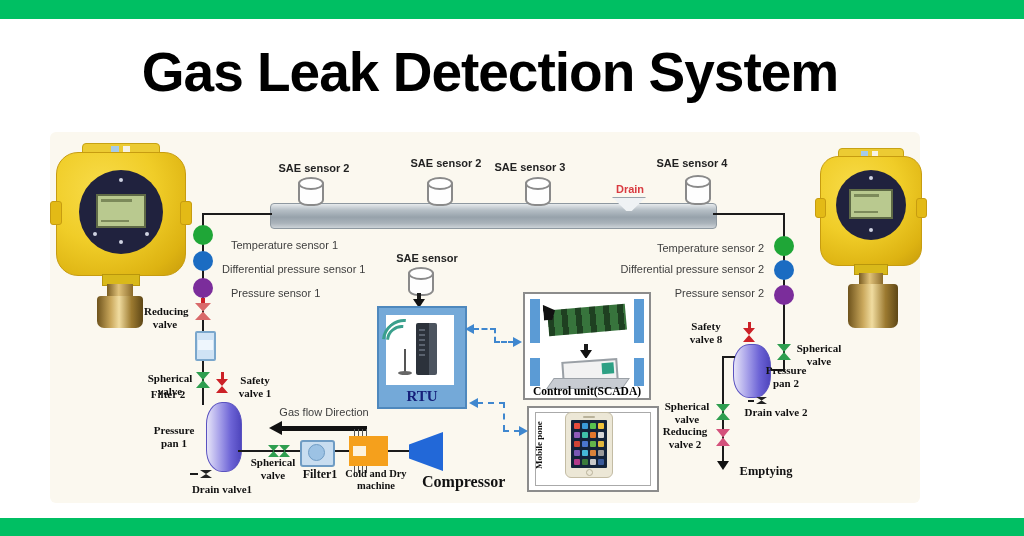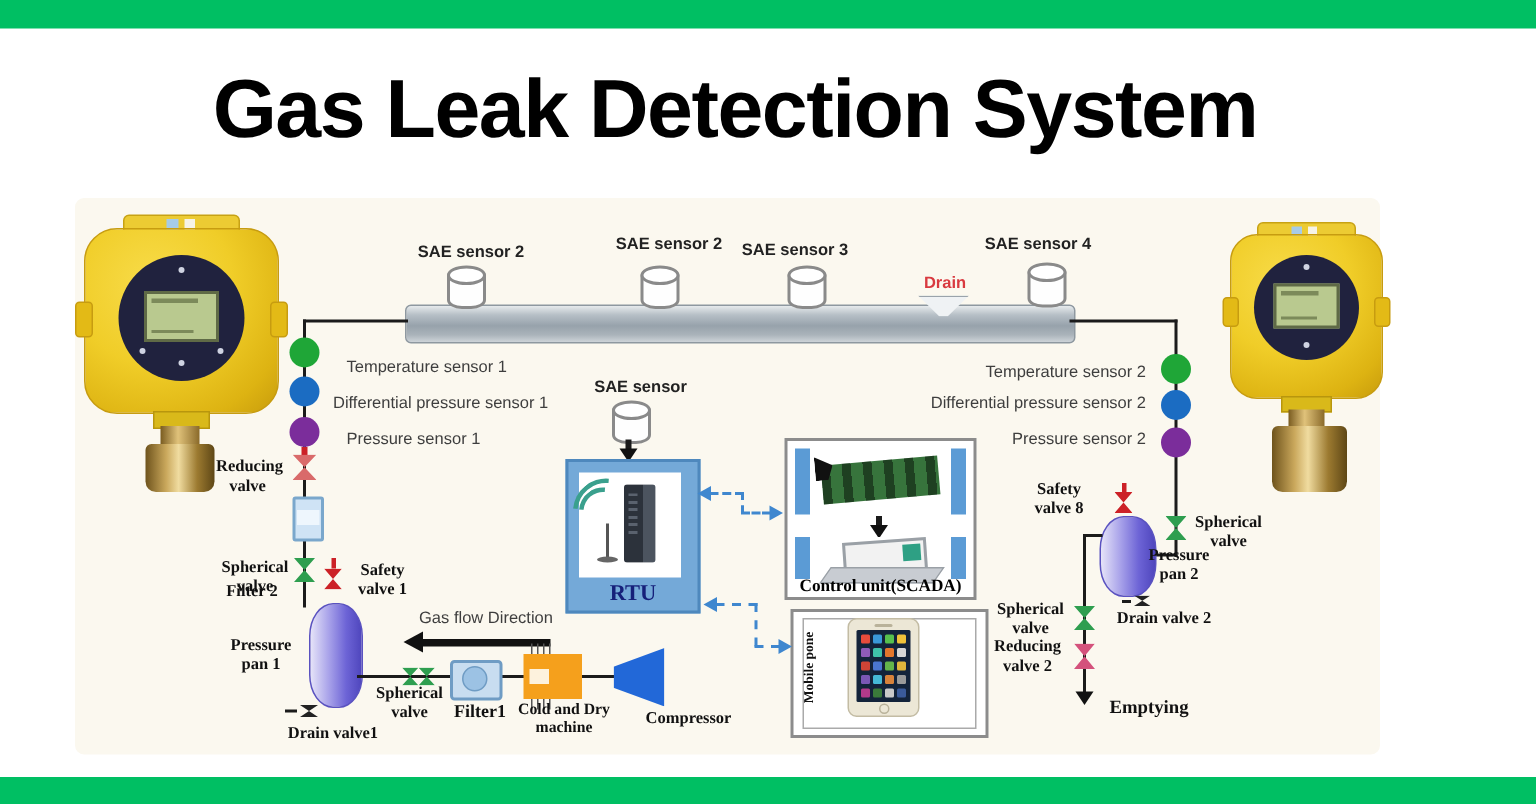--- a/index.html
+++ b/index.html
@@ -277,21 +277,21 @@
   <div class="lbl-serif" style="left:300px;top:468px;width:40px;font-size:12px;">Filter1</div>
 
   <div class="hatch" style="left:354px;top:429px;height:44px;"></div>
   <div class="hatch" style="left:358px;top:429px;height:44px;"></div>
   <div class="hatch" style="left:362px;top:429px;height:44px;"></div>
   <div class="hatch" style="left:366px;top:429px;height:44px;"></div>
   <div class="colddry"></div>
   <div class="lbl-serif" style="left:340px;top:468px;width:72px;font-size:10.5px;">Cold and Dry machine</div>
 
   <div class="compressor"></div>
-  <div class="lbl-serif" style="left:422px;top:473px;width:74px;font-size:11px;">Compressor</div>
+  <div class="lbl-serif" style="left:422px;top:473px;width:74px;font-size:16px;">Compressor</div>
 
   <div class="lbl-sae" style="left:393px;top:252px;width:68px;">SAE sensor</div>
   <div class="cyl" style="left:408px;top:268px;width:22px;height:24px;"></div>
   <div class="seg-v" style="left:417px;top:293px;height:8px;width:4px;"></div>
   <div class="khead-down" style="left:413px;top:299px;"></div>
 
   <div class="rtu-box">
     <div class="rtu-pane">
       <div class="arc" style="left:0px;top:10px;width:26px;height:26px;"></div>
       <div class="arc" style="left:-4px;top:4px;width:38px;height:38px;"></div>

